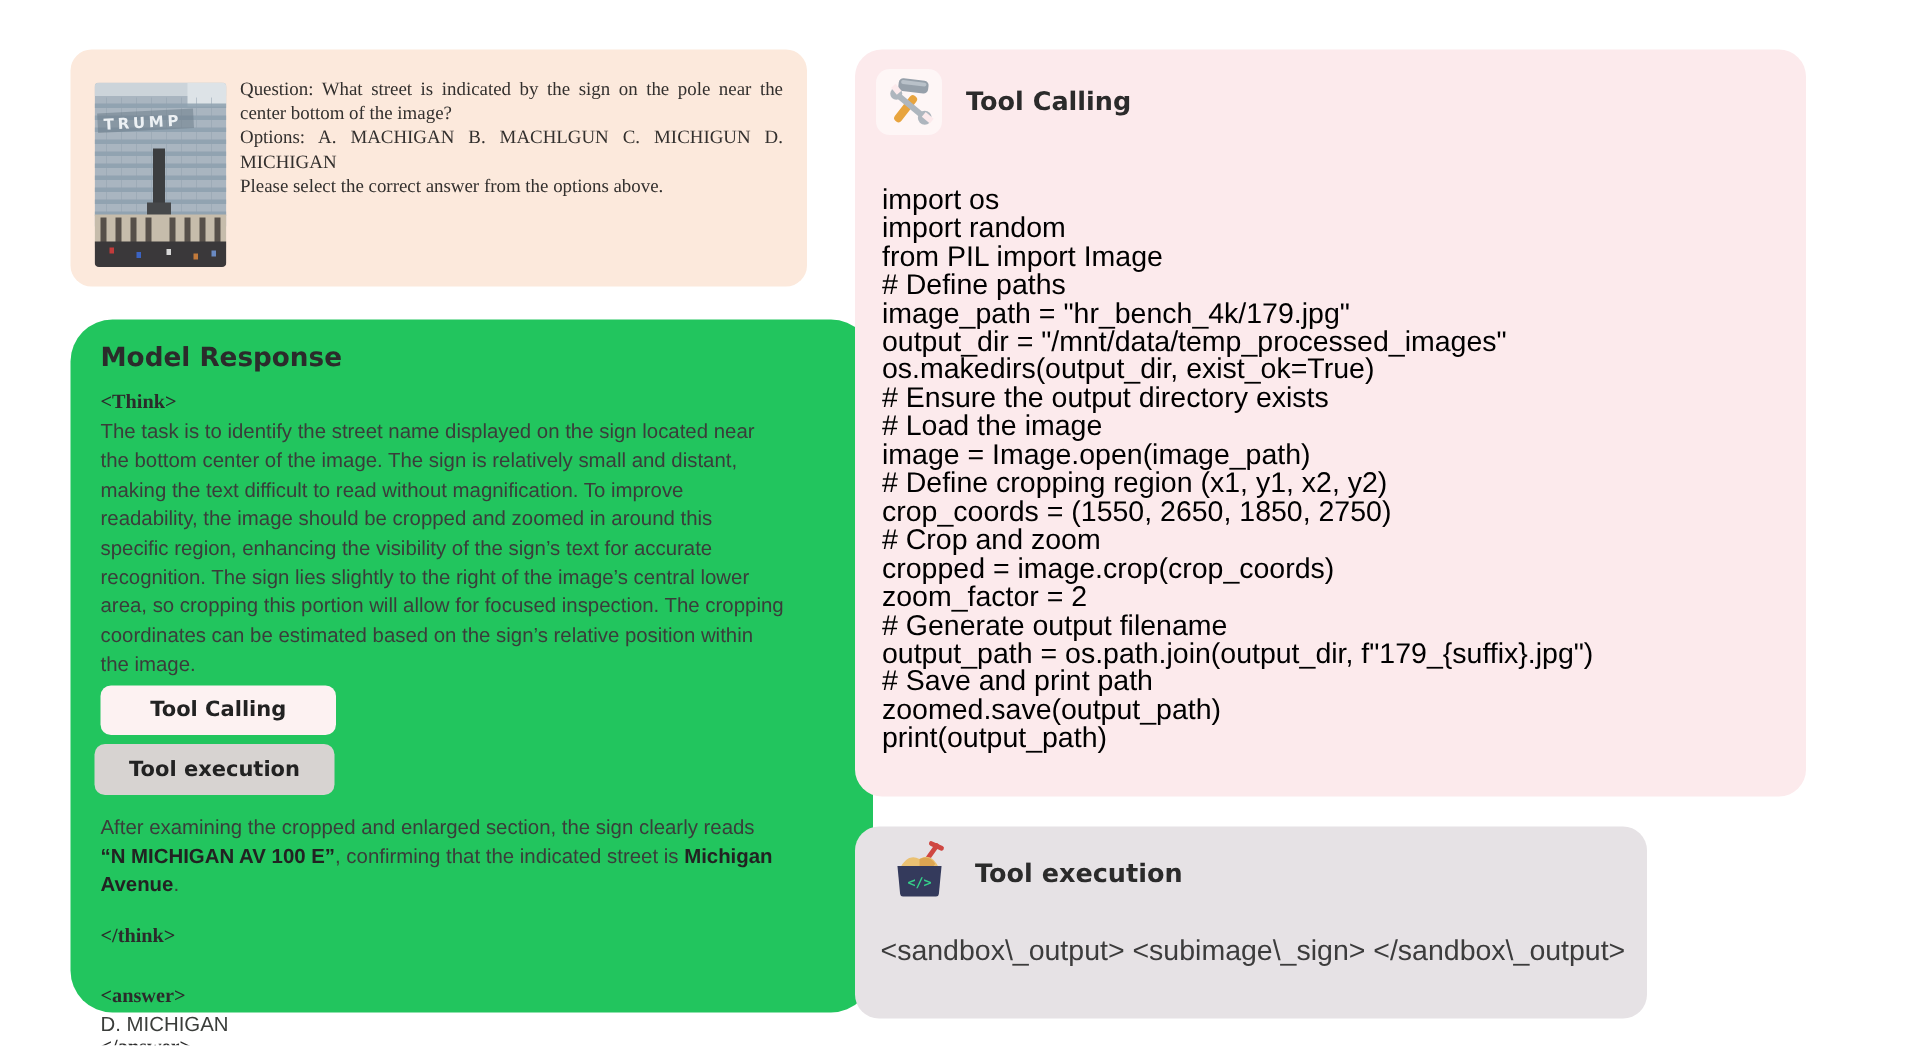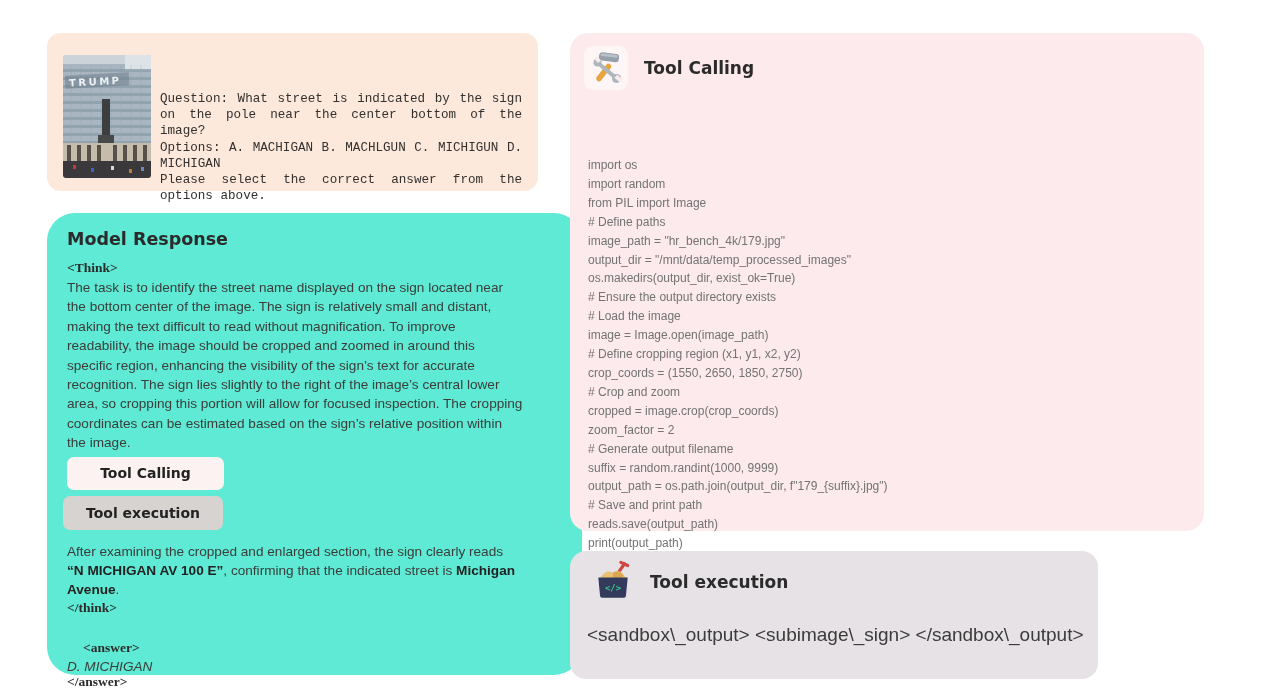--- a/index.html
+++ b/index.html
@@ -6,48 +6,48 @@
   .canvas{position:relative;width:1273px;height:697px;background:#ffffff;overflow:hidden;
           font-family:"Liberation Sans",sans-serif;color:#2e2e2e;}
   .card{position:absolute;box-sizing:border-box;}
 
   
   .connectors{position:absolute;left:0;top:0;width:1273px;height:697px;z-index:1;pointer-events:none;}
 
   
   .question-card{left:47px;top:33px;width:491px;height:158px;background:#fce9dc;border-radius:14px;z-index:2;}
   .q-image{position:absolute;left:16px;top:22px;width:88px;height:123px;border-radius:3px;overflow:hidden;}
-  .q-text{position:absolute;left:113px;top:18px;width:362px;font-family:Liberation Mono, monospace;
-          font-size:12.6px;line-height:16.2px;color:#33302e;font-weight:500;margin-top:40px;}
+  .q-text{position:absolute;left:113px;top:18px;width:362px;font-family:Liberation Serif, serif;
+          font-size:12.6px;line-height:16.2px;color:#33302e;font-weight:500;}
   .q-text p{margin:0;text-align:justify;}
 
   
-  .response-card{left:47px;top:213px;width:535px;height:462px;background:#5eead4;border-radius:28px;
+  .response-card{left:47px;top:213px;width:535px;height:462px;background:#22c55e;border-radius:28px;
                  padding:16px 18px 0 20px;z-index:2;}
   .mr-title{margin:0;font-family:"DejaVu Sans",sans-serif;font-size:17.5px;font-weight:600;color:#2b2b2b;}
   .tag{font-weight:700;font-size:13.5px;color:#2b2b2b;font-family:Liberation Serif, serif;}
   .think-open{margin-top:11px;}
   .think-text{margin:2px 0 0 0;width:456px;font-size:13.6px;line-height:19.4px;color:#3a3d3a;}
   .btn{display:flex;align-items:center;justify-content:center;border-radius:7px;
        font-family:"DejaVu Sans",sans-serif;font-weight:700;font-size:14px;color:#222;cursor:pointer;}
   .btn-pink{width:157px;height:33px;margin:4px 0 0 0px;background:#fdf2f2;}
   .btn-gray{width:160px;height:34px;margin:6px 0 0 -4px;background:#d7d3d1;}
-  .after-text{margin:12px 0 0 0;width:456px;font-size:13.6px;line-height:19.4px;color:#3a3d3a;}
+  .after-text{margin:12px 0 16px 0;width:456px;font-size:13.6px;line-height:19.4px;color:#3a3d3a;}
   .after-text b{color:#222;}
-  .answer-open{margin-top:24px;margin-left:16px;}
-  .answer-value{font-size:13.6px;margin-top:3px;color:#3a3d3a;font-style:italic;}
+  .answer-open{margin-top:24px;}
+  .answer-value{font-size:13.6px;margin-top:3px;color:#3a3d3a;}
 
   
   .tool-calling-panel{left:570px;top:33px;width:634px;height:498px;background:#fceaec;border-radius:18px;z-index:2;}
   .panel-header{position:absolute;display:flex;align-items:center;gap:16px;}
   .tc-header{left:14px;top:13px;}
   .panel-title{font-family:"DejaVu Sans",sans-serif;font-size:17px;font-weight:700;color:#2b2b2b;}
   .icon-tile{width:44px;height:44px;border-radius:9px;background:rgba(255,255,255,.55);
              display:flex;align-items:center;justify-content:center;}
-  .code{position:absolute;left:18px;top:123px;width:600px;font-size:12px;line-height:18.9px;color:#737373;}
+  .code{position:absolute;left:18px;top:92px;width:600px;font-size:19px;line-height:18.9px;color:#000000;}
   .code-line{white-space:pre;}
 
   
   .tool-execution-panel{left:570px;top:551px;width:528px;height:128px;background:#e6e2e5;border-radius:16px;z-index:2;}
   .te-header{left:22px;top:8px;}
   .sandbox-output{position:absolute;left:17px;top:73px;font-size:19px;color:#3c3c3c;}
 </style>
 </head>
 <body>
 
@@ -169,24 +169,23 @@
         <div class="code-line">os.makedirs(output_dir, exist_ok=True)</div>
         <div class="code-line"># Ensure the output directory exists</div>
         <div class="code-line"># Load the image</div>
         <div class="code-line">image = Image.open(image_path)</div>
         <div class="code-line"># Define cropping region (x1, y1, x2, y2)</div>
         <div class="code-line">crop_coords = (1550, 2650, 1850, 2750)</div>
         <div class="code-line"># Crop and zoom</div>
         <div class="code-line">cropped = image.crop(crop_coords)</div>
         <div class="code-line">zoom_factor = 2</div>
         <div class="code-line"># Generate output filename</div>
-        <div class="code-line">suffix = random.randint(1000, 9999)</div>
         <div class="code-line">output_path = os.path.join(output_dir, f"179_{suffix}.jpg")</div>
         <div class="code-line"># Save and print path</div>
-        <div class="code-line">reads.save(output_path)</div>
+        <div class="code-line">zoomed.save(output_path)</div>
         <div class="code-line">print(output_path)</div>
       </div>
   </section>
 
   <section class="card tool-execution-panel">
     <div class="panel-header te-header">
       <span>
         <svg width="42" height="42" viewBox="0 0 40 40">
           <line x1="25" y1="13" x2="31" y2="4.5" stroke="#cf4742" stroke-width="3" stroke-linecap="round"></line>
           <line x1="27.5" y1="3.2" x2="34" y2="6.2" stroke="#cf4742" stroke-width="3" stroke-linecap="round"></line>

